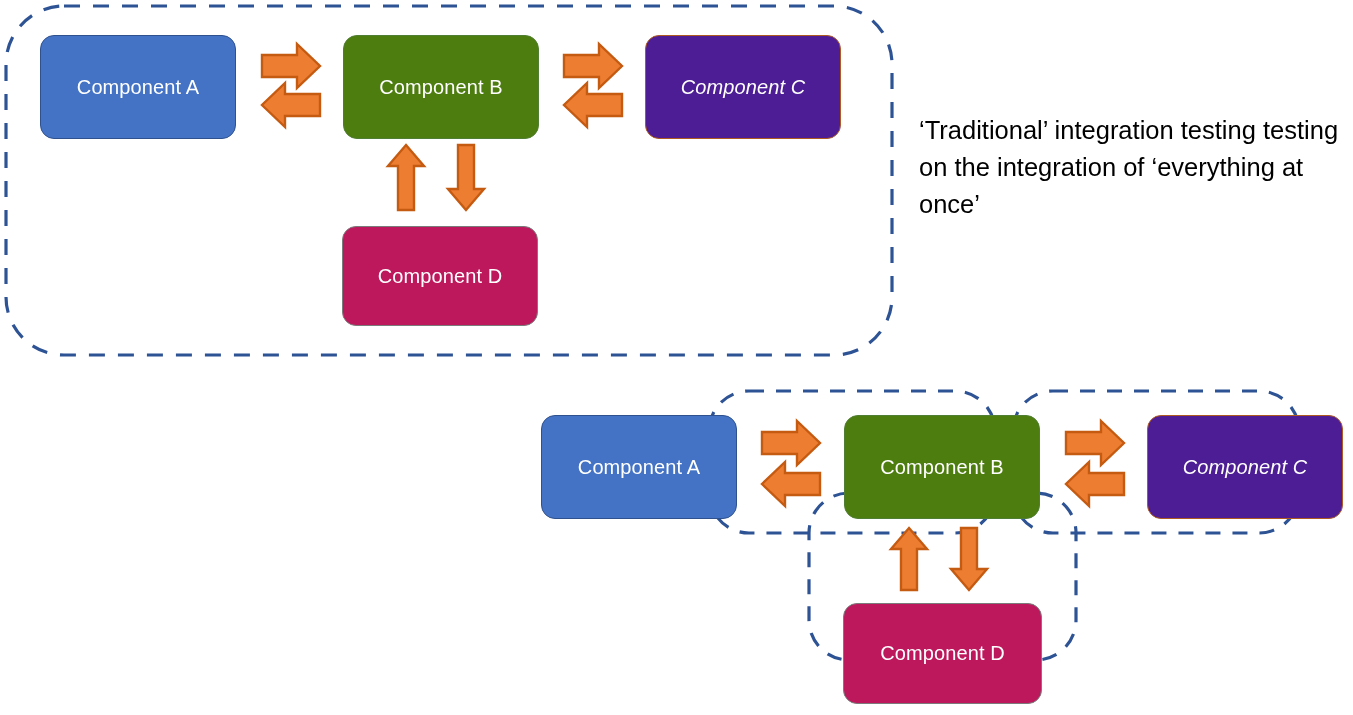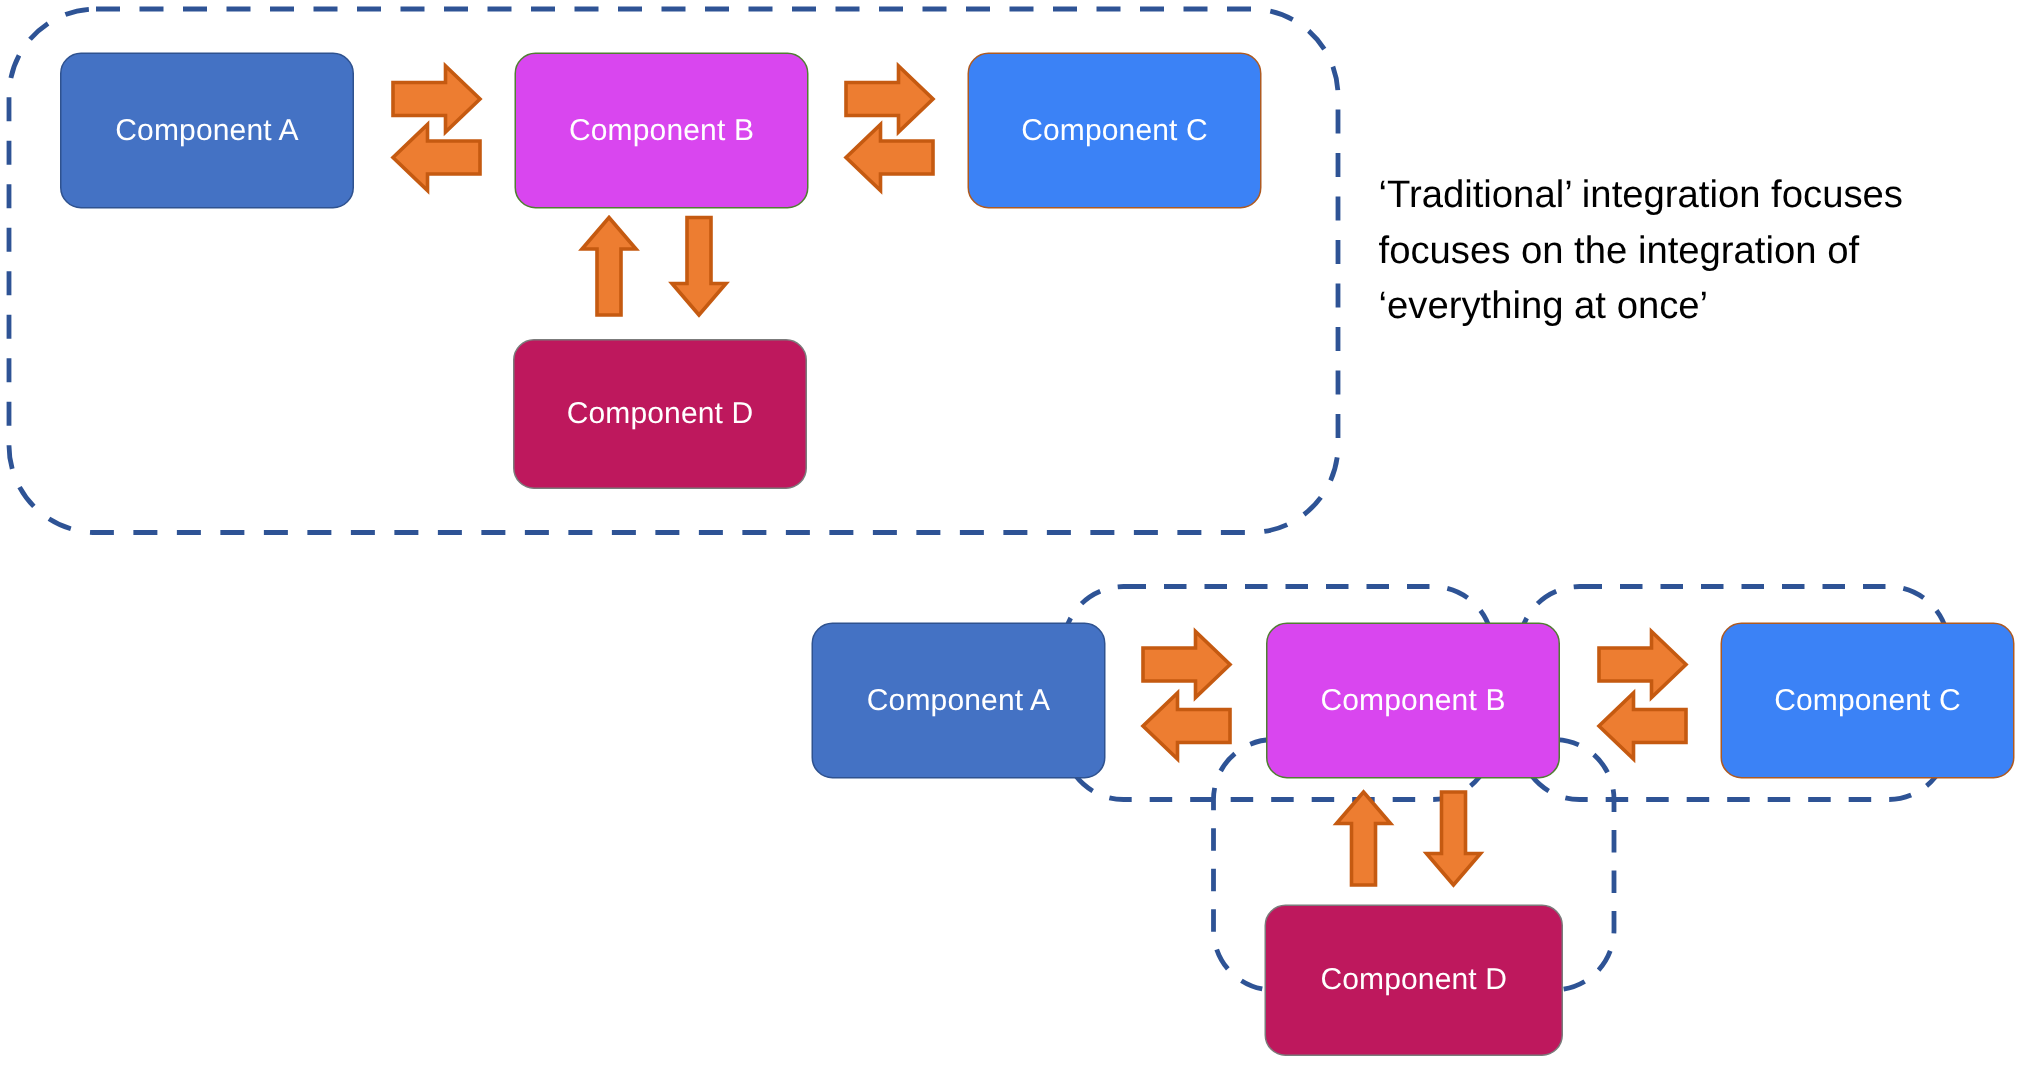--- a/index.html
+++ b/index.html
@@ -28,22 +28,22 @@
     align-items: center;
     justify-content: center;
     border-radius: 14px;
     color: #ffffff;
     font-size: 20px;
     font-family: "Liberation Sans", sans-serif;
     letter-spacing: 0.1px;
     box-sizing: border-box;
   }
   .node.blue   { background: #4472C4; border: 1.5px solid #2F528F; text-align: right; }
-  .node.green  { background: #d946ef; border: 1.5px solid #507E32; }
-  .node.orange { background: #3b82f6; border: 1.5px solid #AE5A21; }
+  .node.green  { background: #4d7c0f; border: 1.5px solid #507E32; }
+  .node.orange { background: #4c1d95; border: 1.5px solid #AE5A21; font-style: italic; }
   .node.gray   { background: #be185d; border: 1.5px solid #7B7B7B; }
 
   .caption {
     position: absolute;
     color: #000000;
     font-size: 25.5px;
     line-height: 37px;
     font-family: "Liberation Sans", sans-serif;
     white-space: pre-line;
   }
@@ -92,21 +92,21 @@
   <div class="node green" style="left:343px; top:35px;  width:196px; height:104px;">
     <span>Component B</span>
   </div>
   <div class="node orange" style="left:645px; top:35px;  width:196px; height:104px;">
     <span>Component C</span>
   </div>
   <div class="node gray" style="left:342px; top:226px; width:196px; height:100px;">
     <span>Component D</span>
   </div>
 
-  <div class="caption" style="left:919px; top:112px; width:420px;">‘Traditional’ integration focuses focuses on the integration of ‘everything at once’</div>
+  <div class="caption" style="left:919px; top:112px; width:420px;">‘Traditional’ integration testing testing on the integration of ‘everything at once’</div>
 
   <div class="node blue" style="left:541px;  top:415px; width:196px; height:104px;">
     <span>Component A</span>
   </div>
   <div class="node green" style="left:844px;  top:415px; width:196px; height:104px;">
     <span>Component B</span>
   </div>
   <div class="node orange" style="left:1147px; top:415px; width:196px; height:104px;">
     <span>Component C</span>
   </div>

